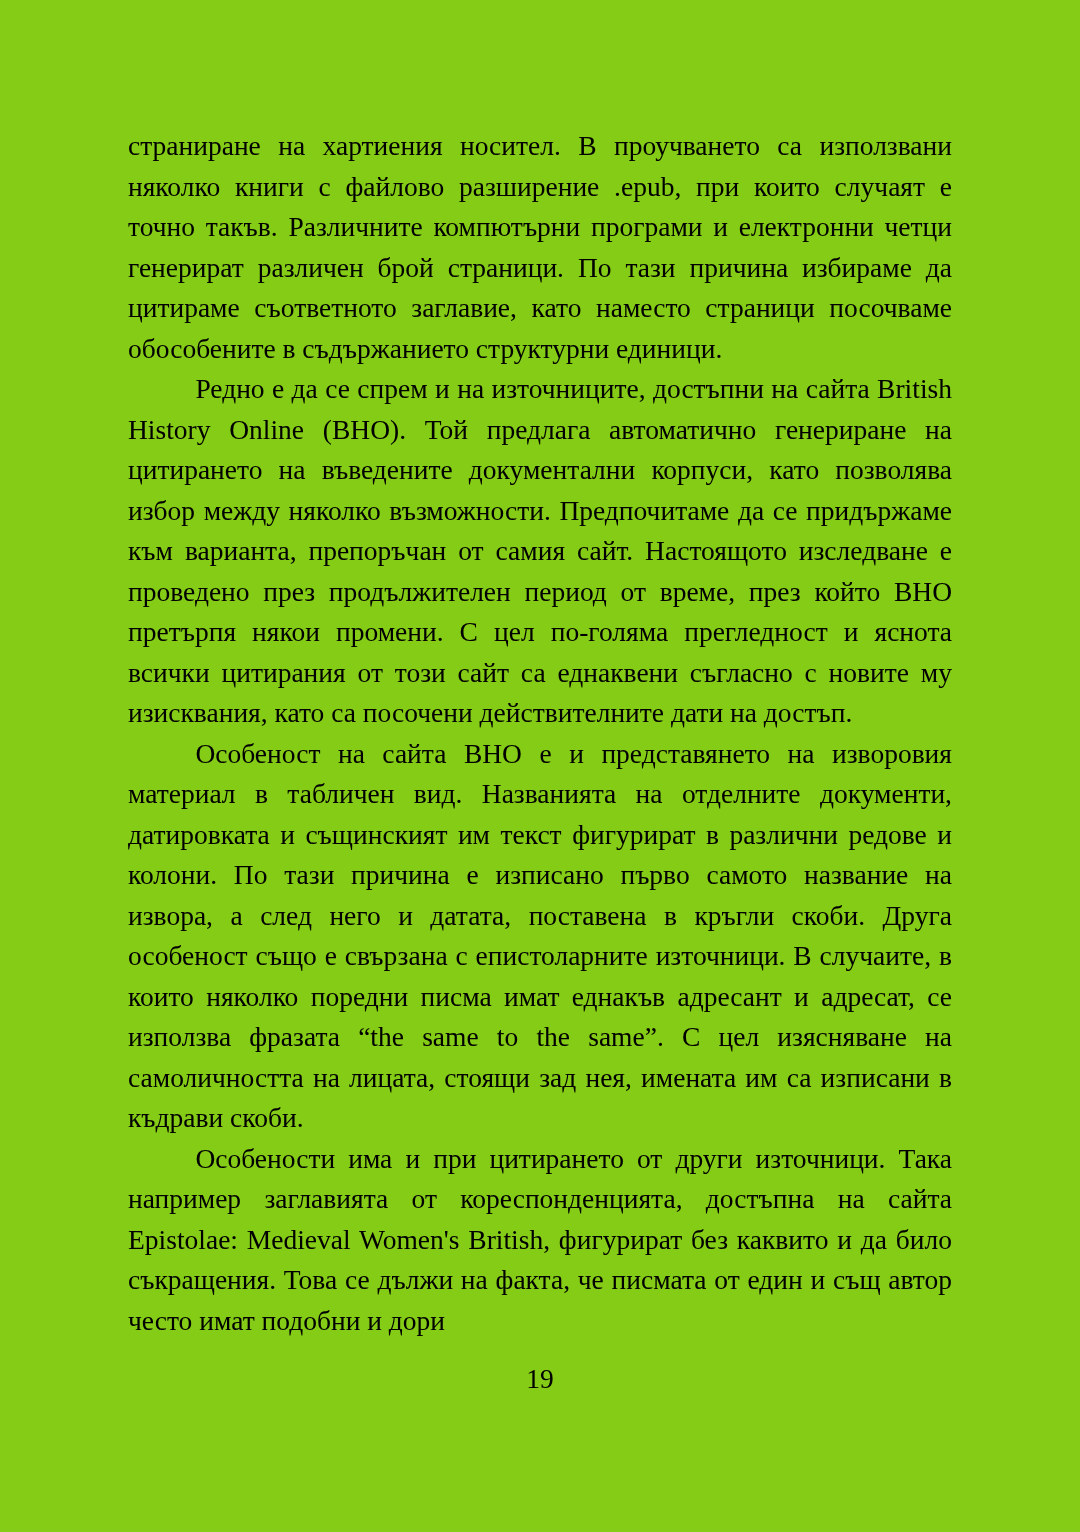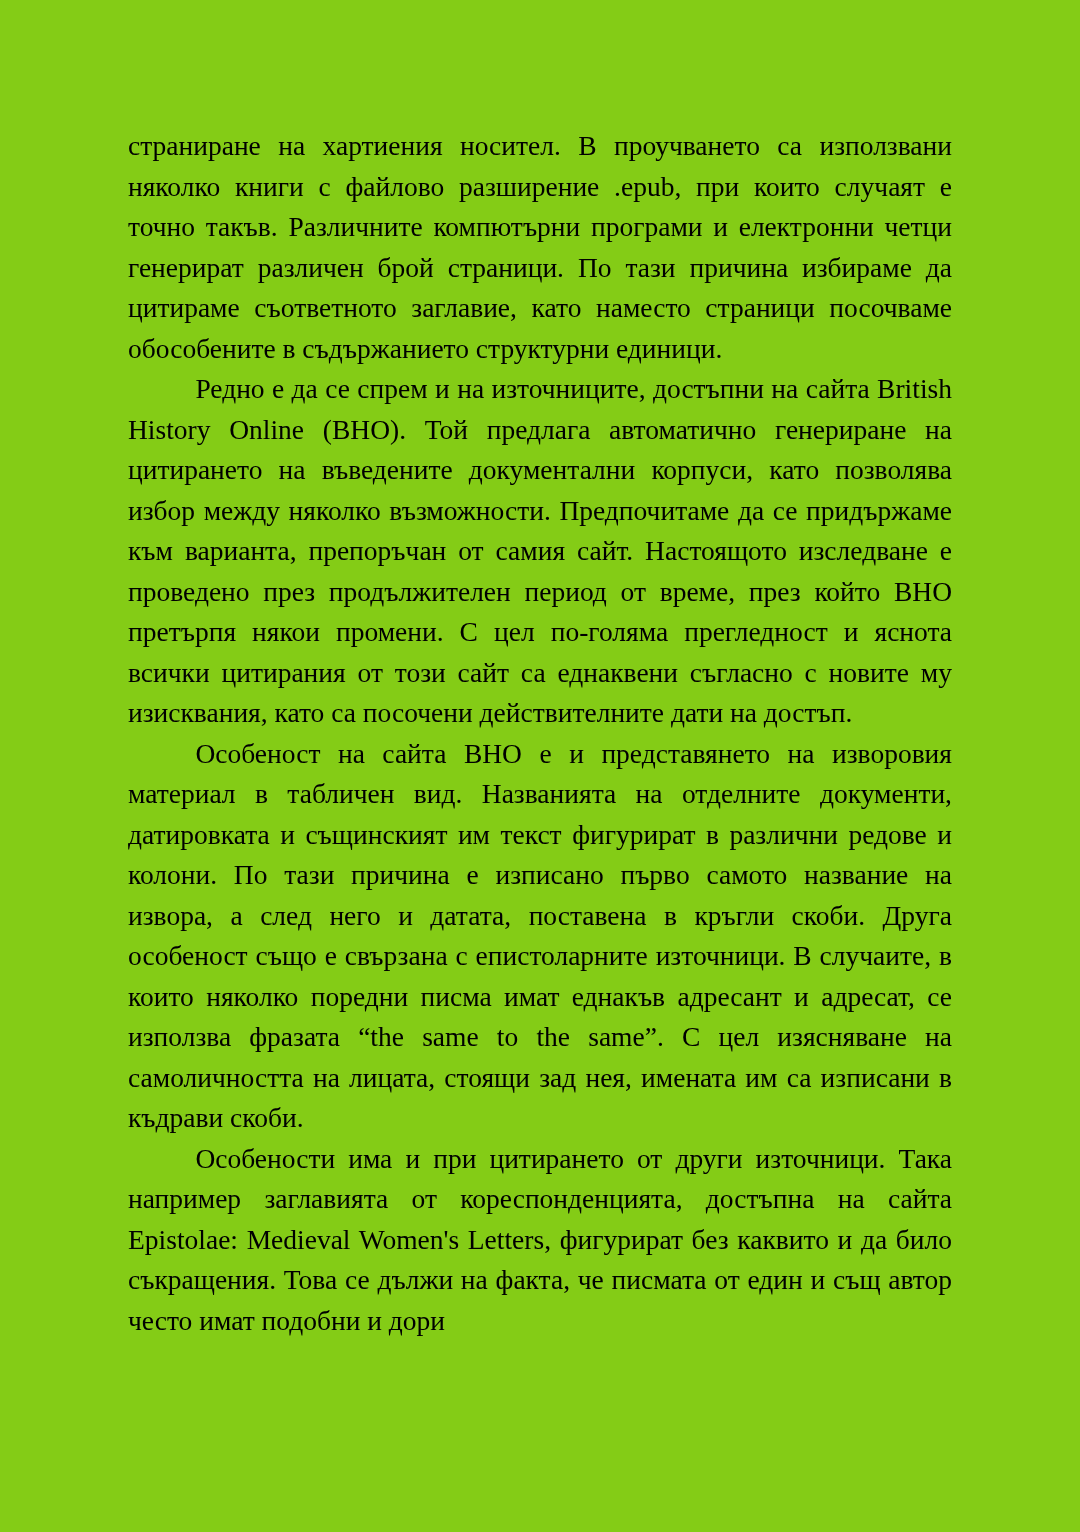--- a/index.html
+++ b/index.html
@@ -49,15 +49,16 @@
   }
 </style>
 </head>
 <body>
 
 <div class="page">
   <div class="body-text">
     <p>страниране на хартиения носител. В проучването са използ­вани няколко книги с файлово разширение .epub, при които случаят е точно такъв. Различните компютърни програми и електронни четци генерират различен брой страници. По тази причина избираме да цитираме съответното заглавие, като наместо страници посочваме обособените в съдържа­нието структурни единици.</p>
     <p class="indent">Редно е да се спрем и на източниците, достъпни на сайта British History Online (BHO). Той предлага автоматично генериране на цитирането на въведените документални корпуси, като позволява избор между няколко възможности. Предпочитаме да се придържаме към варианта, препоръчан от самия сайт. Настоящото изследване е проведено през продължителен период от време, през който BHO претърпя някои промени. С цел по-голяма прегледност и яснота всички цитирания от този сайт са еднаквени съгласно с новите му изисквания, като са посочени действителните дати на достъп.</p>
     <p class="indent">Особеност на сайта BHO е и представянето на изво­ровия материал в табличен вид. Названията на отделните документи, датировката и същинският им текст фигурират в различни редове и колони. По тази причина е изписано първо самото название на извора, а след него и датата, поставена в кръгли скоби. Друга особеност също е свързана с еписто­ларните източници. В случаите, в които няколко поредни писма имат еднакъв адресант и адресат, се използва фразата “the same to the same”. С цел изясняване на самоличността на лицата, стоящи зад нея, имената им са изписани в къдрави скоби.</p>
-    <p class="indent">Особености има и при цитирането от други източници. Така например заглавията от кореспонденцията, достъпна на сайта Epistolae: Medieval Women's Letters, фигурират без каквито и да било съкращения. Това се дължи на факта, че писмата от един и същ автор често имат подобни и дори</p>
+    <p class="indent">Особености има и при цитирането от други източници. Така например заглавията от кореспонденцията, достъпна на сайта Epistolae: Medieval Women's British, фигурират без каквито и да било съкращения. Това се дължи на факта, че писмата от един и същ автор често имат подобни и дори</p>
   </div>
+  <div class="page-number">19</div>
 </div>
 
 </body></html>

